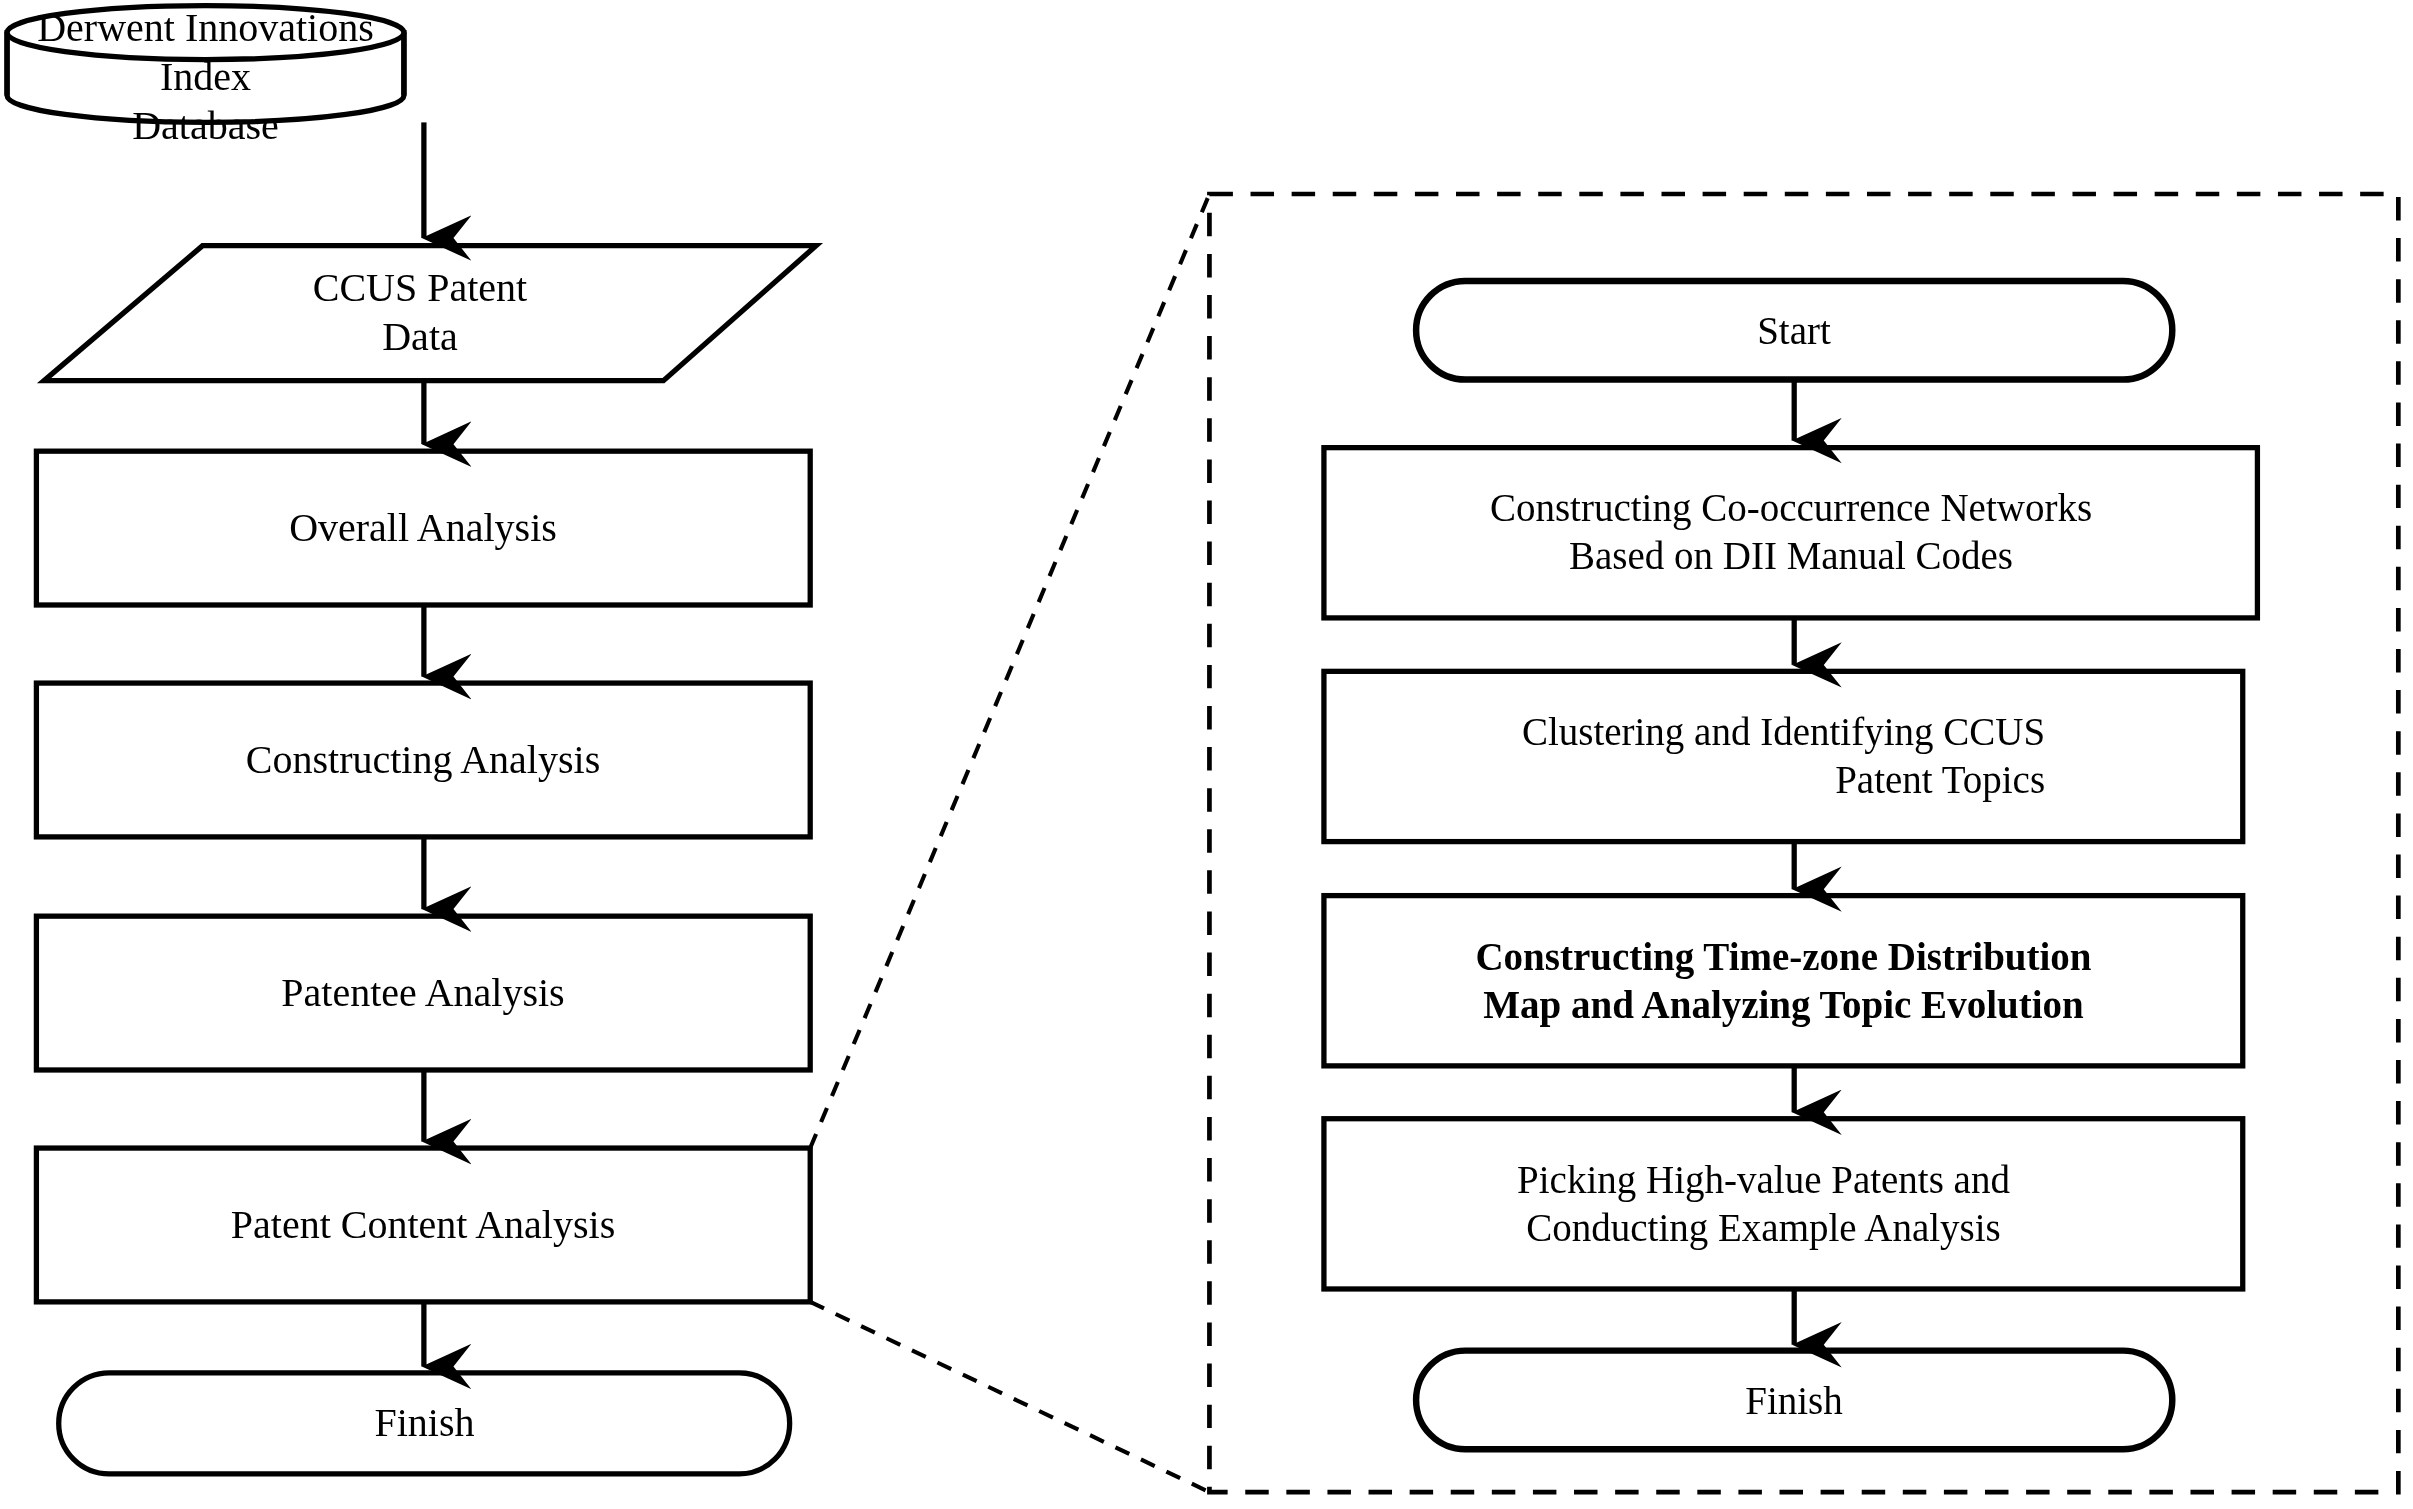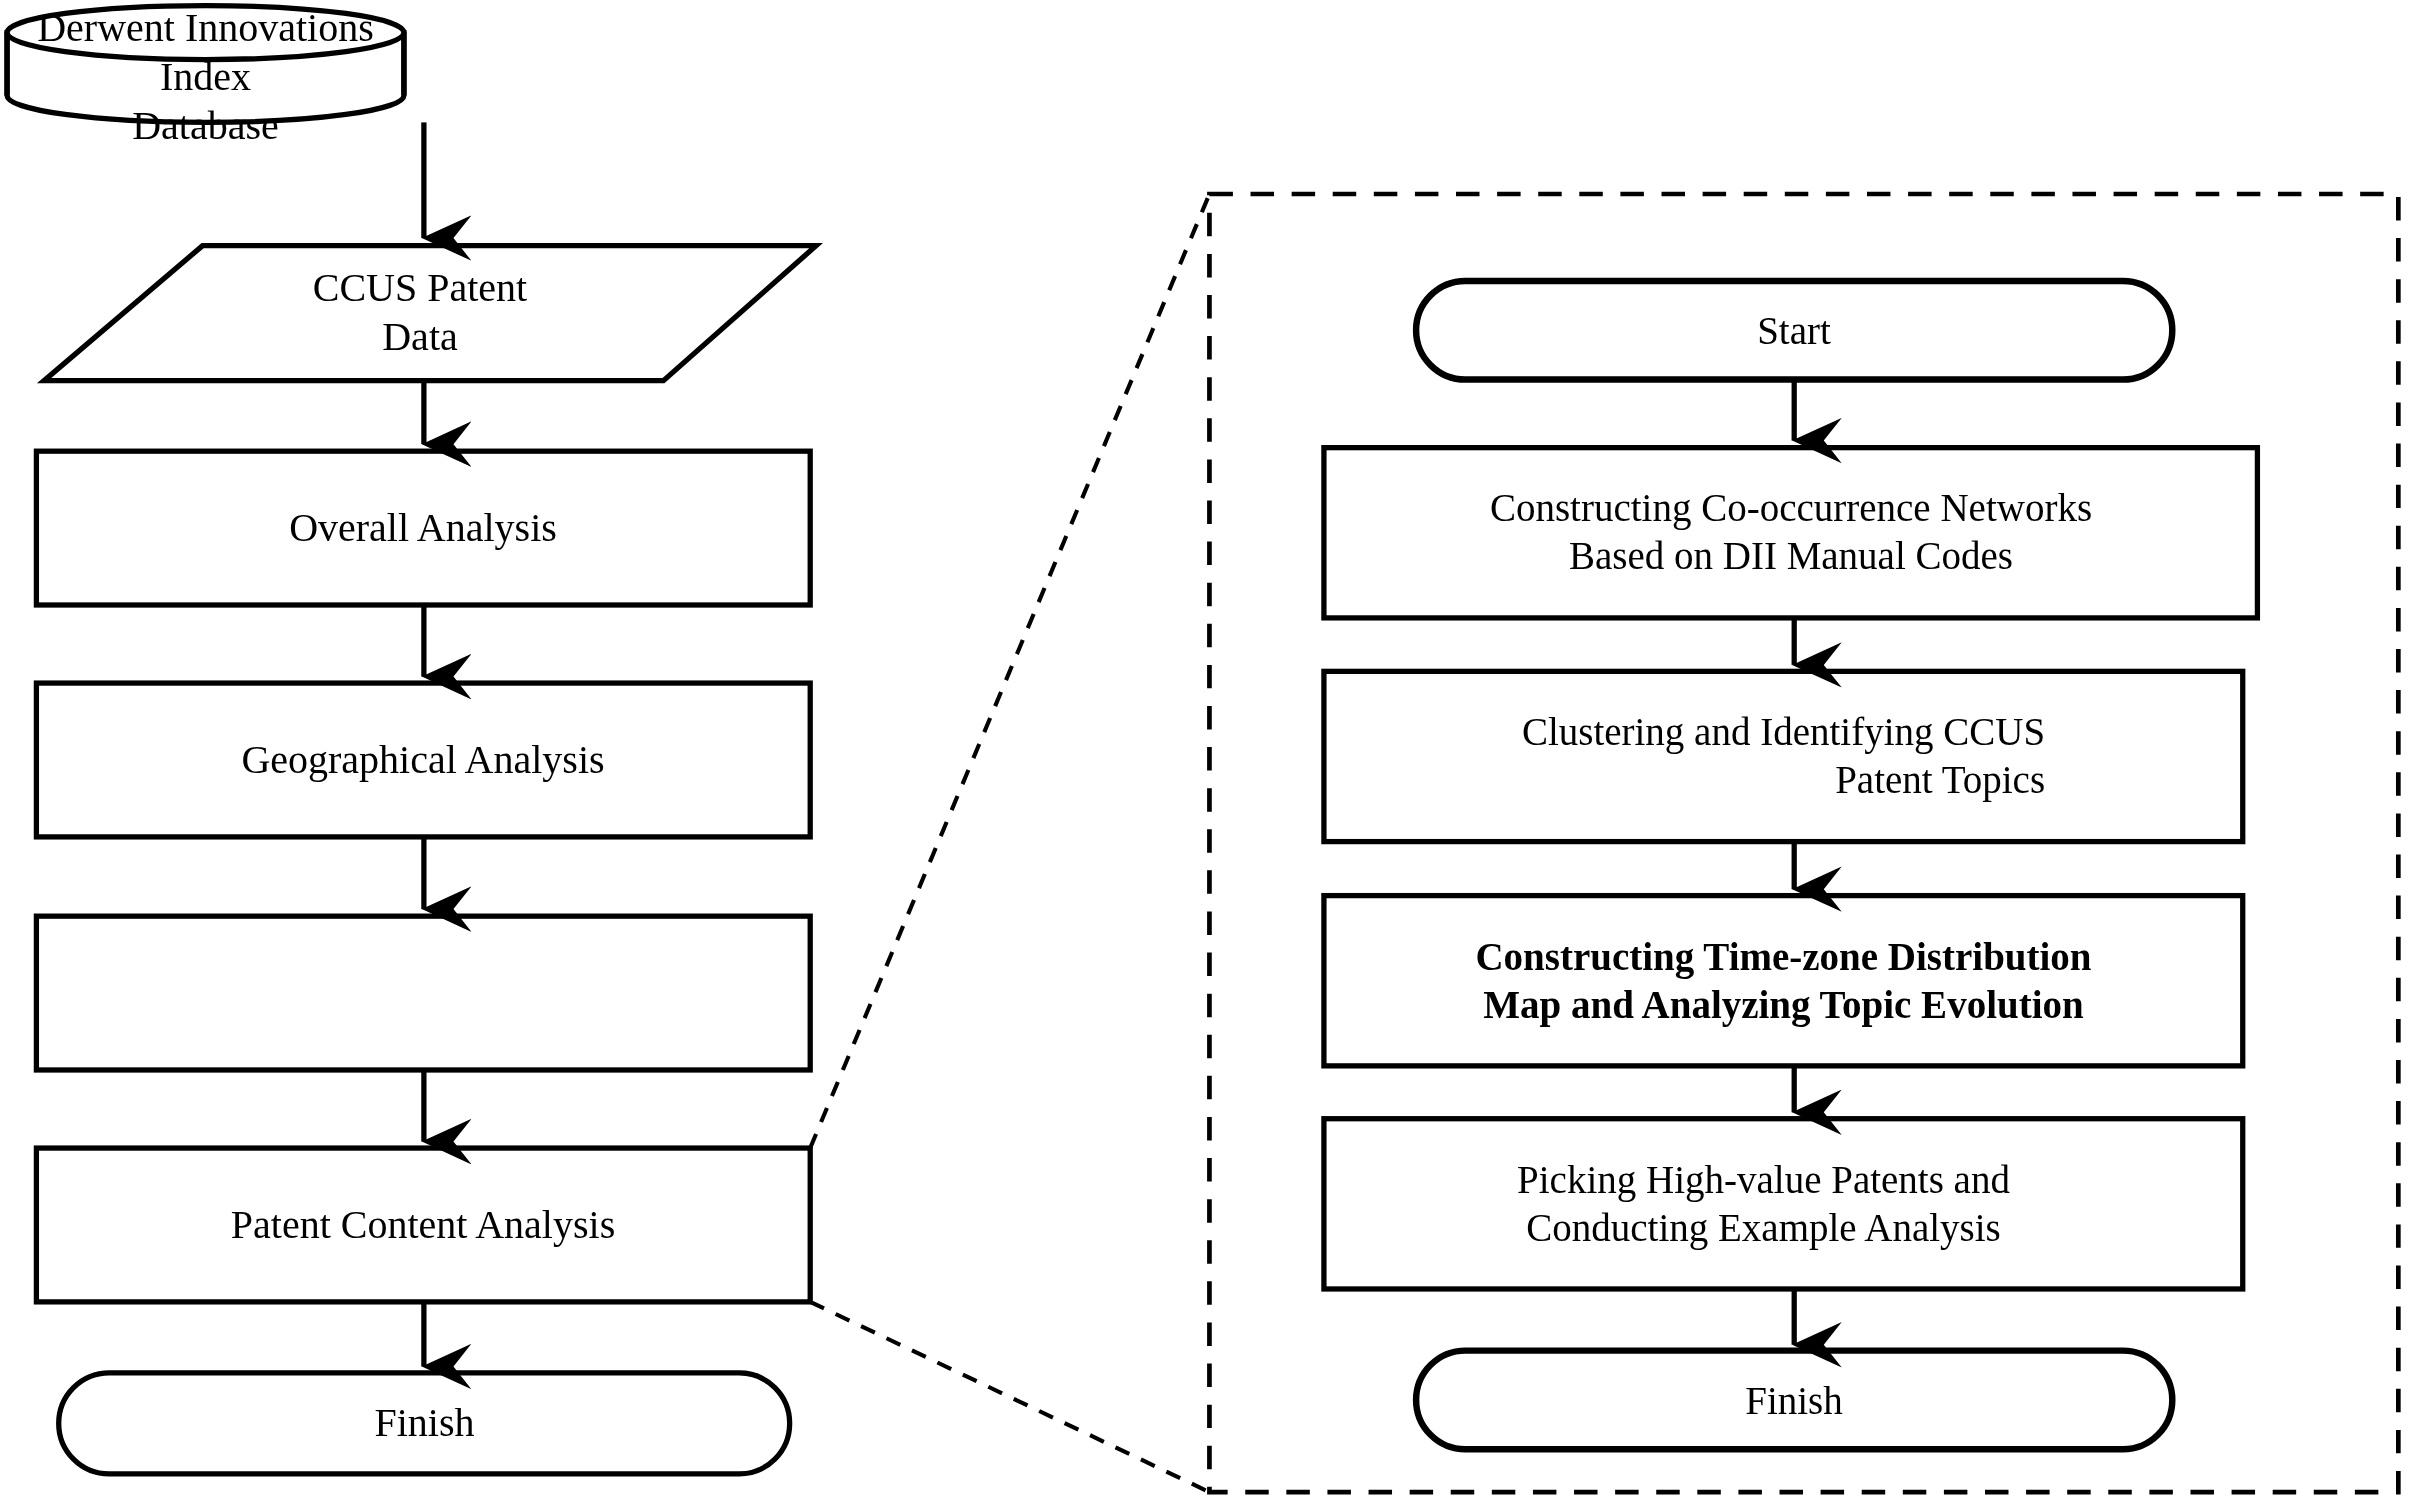--- a/index.html
+++ b/index.html
@@ -106,22 +106,23 @@
   </svg>
 
   <div class="node-label lbl-xl" style="left:7px; top:32px; width:397px; height:91px;">Derwent Innovations Index
 Database</div>
 
   <div class="node-label lbl-xl" style="left:36px; top:451px; width:774px; height:154px;">Overall Analysis</div>
 
   <div class="node-label lbl-xl" style="left:103px; top:245px; width:634px; height:135px;">CCUS Patent
 Data</div>
 
-  <div class="node-label lbl-xl" style="left:36px; top:683px; width:774px; height:154px;">Geographical Analysis</div>
+  <div class="node-label lbl-xl" style="left:36px; top:683px; width:774px; height:154px;">Constructing Analysis</div>
 
+  <div class="node-label lbl-xl" style="left:36px; top:916px; width:774px; height:154px;">Patentee Analysis</div>
 
   <div class="node-label lbl-xl" style="left:36px; top:1148px; width:774px; height:154px;">Patent Content Analysis</div>
 
   <div class="node-label lbl-xl" style="left:59px; top:1373px; width:731px; height:101px;">Finish</div>
 
   <div class="node-label lbl-lg" style="left:1324px; top:447px; width:934px; height:170px;">Constructing Co-occurrence Networks
 Based on DII Manual Codes</div>
 
   <div class="node-label lbl-lg" style="left:1416px; top:281px; width:756px; height:99px;">Start</div>
 

